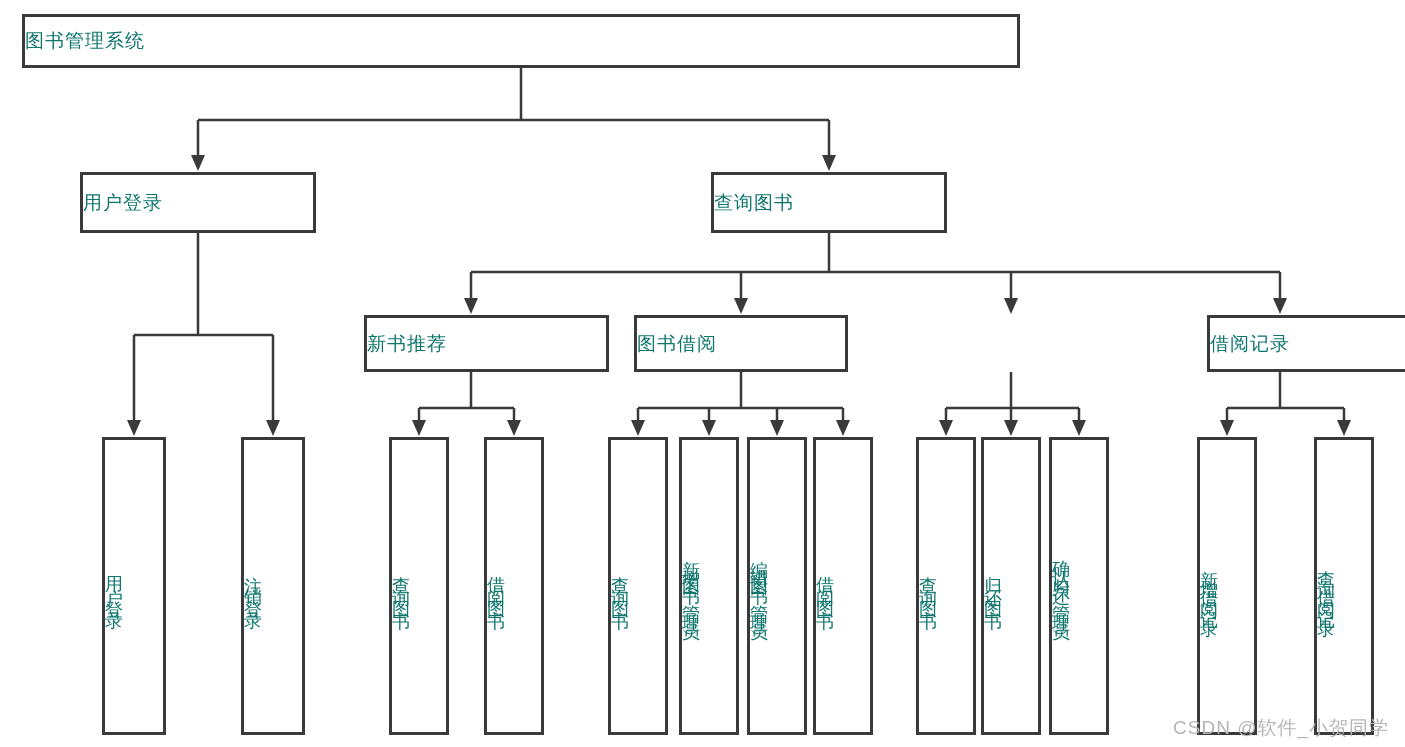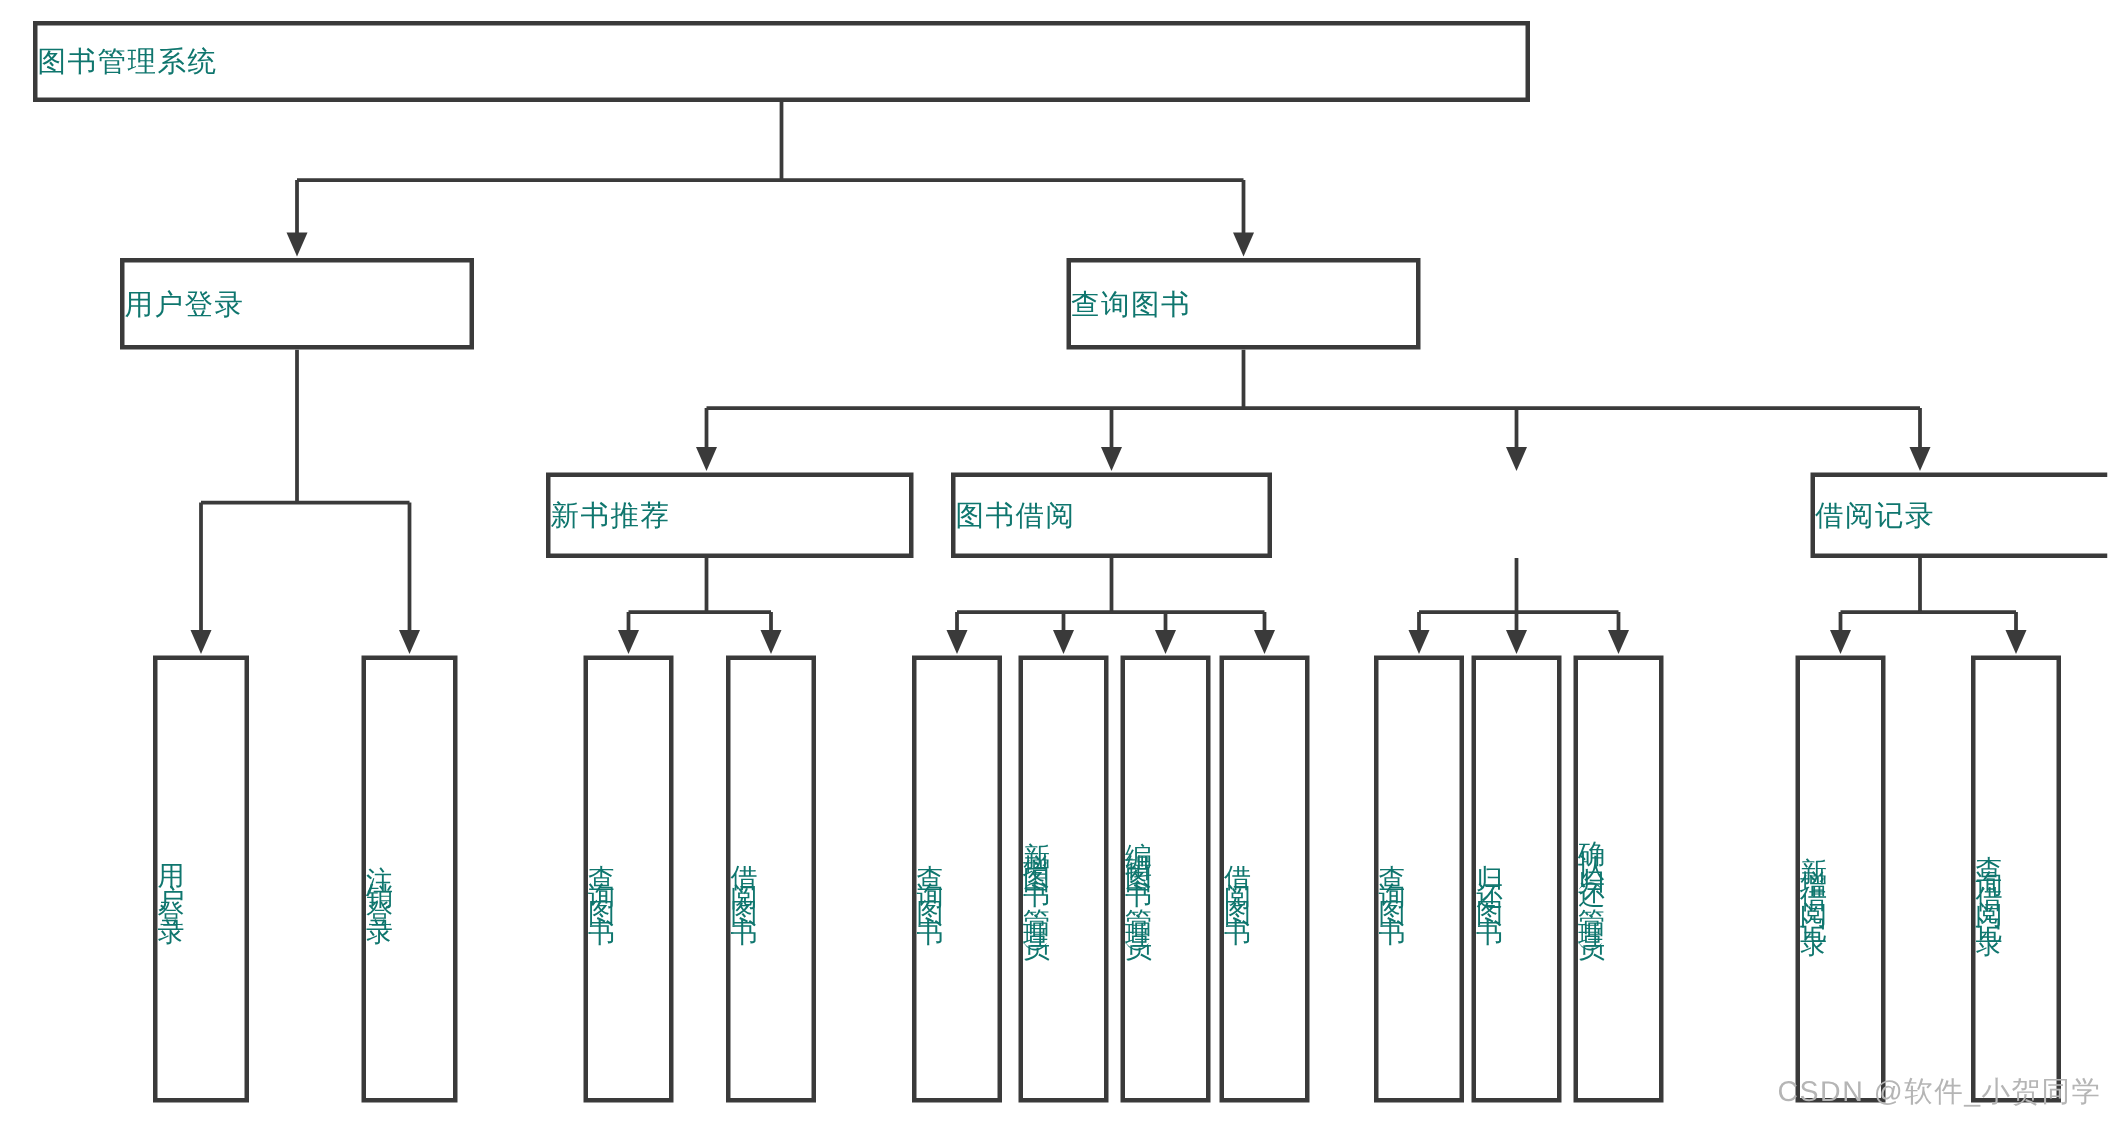--- a/index.html
+++ b/index.html
@@ -29,21 +29,21 @@
   .vlabel{
     writing-mode:vertical-rl;
     text-orientation:upright;
     font-size:18px;
     letter-spacing:12px;
     line-height:1;
     white-space:nowrap;
   }
   .watermark{
     position:absolute;
-    right:4px;
+    right:16px;
     bottom:6px;
     font-size:19px;
     color:#b5b5b5;
     letter-spacing:1px;
     white-space:nowrap;
   }
 </style>
 </head>
 <body>
 

